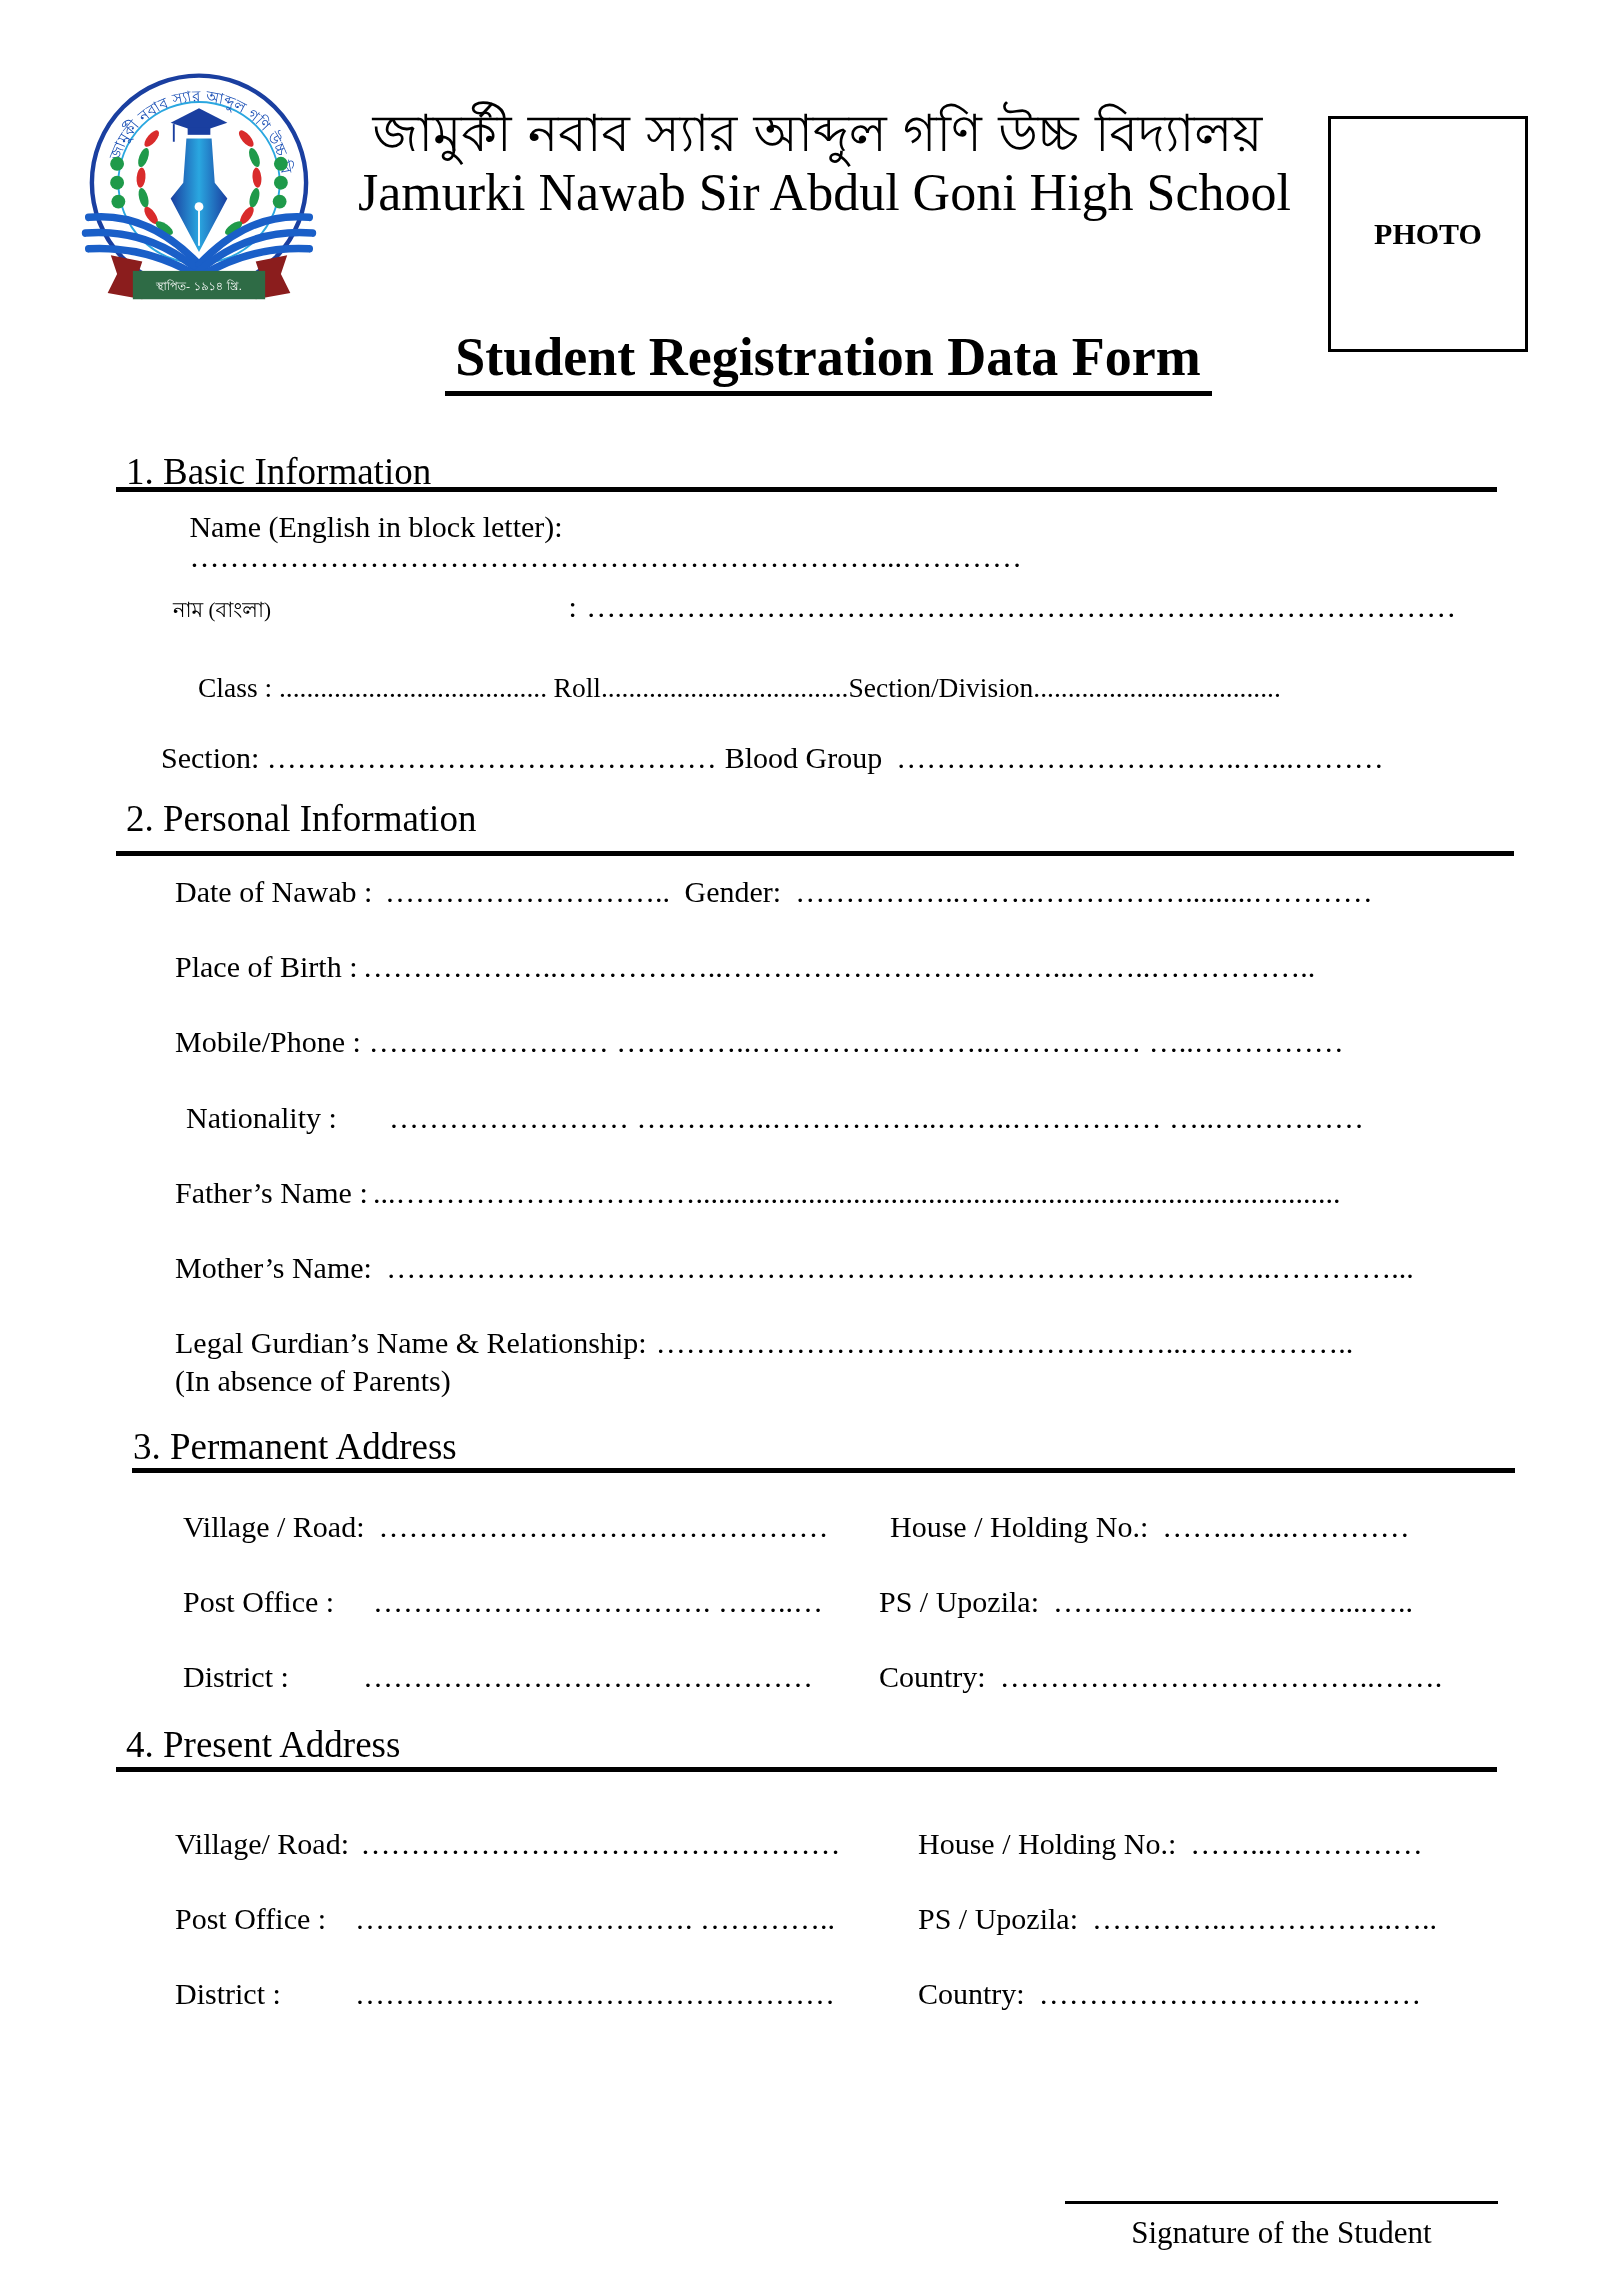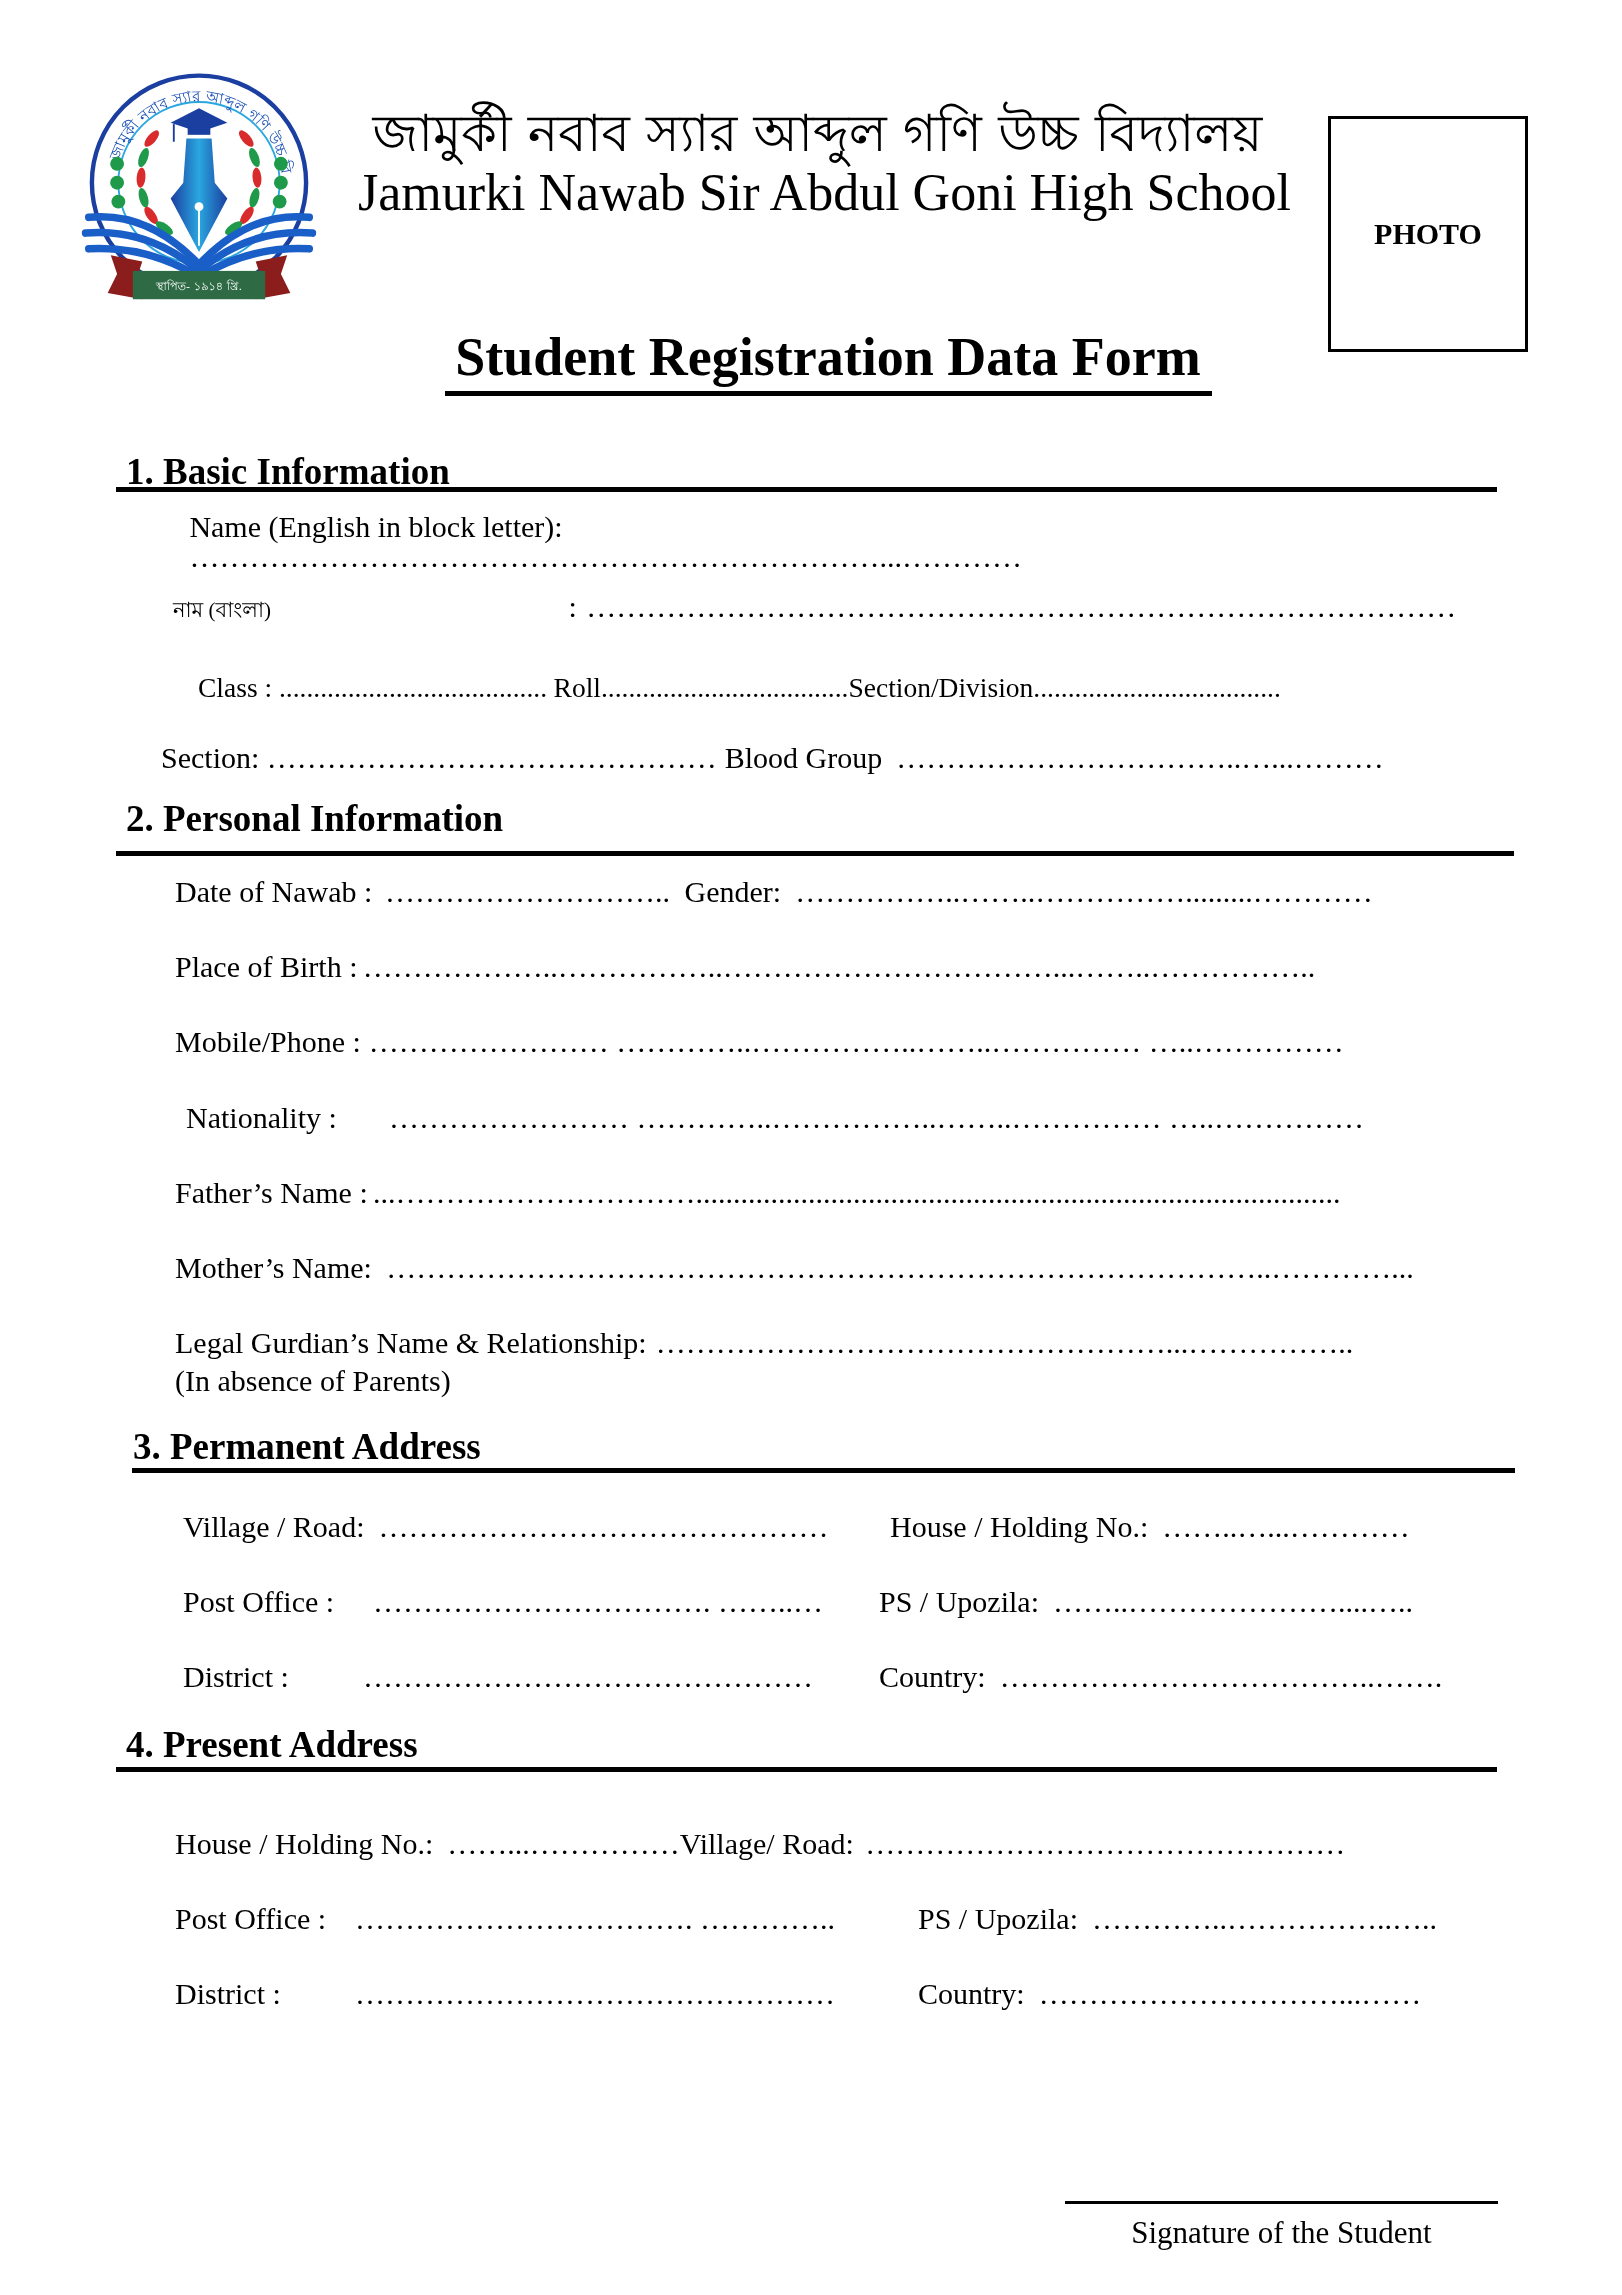--- a/index.html
+++ b/index.html
@@ -10,21 +10,21 @@
   .school-bn { left:366px; top:108px; width:903px; text-align:center;
                font-size:51px; font-family:"DejaVu Sans", sans-serif; white-space:nowrap; line-height:1; }
   .school-en { left:327px; top:167px; width:995px; text-align:center;
                font-size:52px; white-space:nowrap; line-height:1; }
   .photo-box { left:1328px; top:116px; width:194px; height:230px; border:3.9px solid #000; box-sizing:content-box;
                display:flex; align-items:center; justify-content:center; }
   .photo-box span { font-weight:bold; font-size:30px; }
   .form-title { left:442px; top:330px; width:772px; text-align:center; font-weight:bold;
                 font-size:54px; white-space:nowrap; line-height:1; }
   .title-rule { left:445px; top:391px; width:767px; height:4.6px; background:#000; }
-  .sec-head { font-weight:bold; font-size:37px; white-space:nowrap; line-height:1; }
+  .sec-head { font-weight:normal; font-size:37px; white-space:nowrap; line-height:1; }
   .rule { height:4.6px; background:#000; }
   .row { font-size:30px; white-space:nowrap; line-height:1; display:flex; align-items:baseline; }
   .sm { font-size:27.5px; }
   .sig-line { left:1065px; top:2201px; width:433px; height:2.6px; background:#000; }
   .sig-text { left:1065px; top:2215px; width:433px; text-align:center; font-size:31px; white-space:nowrap; }
 </style>
 </head>
 <body>
 
 <div class="abs logo">
@@ -217,28 +217,28 @@
   <span>
     <span>Country:</span>
     <span style="margin-left:6.5px;">………………………………..…….</span>
   </span>
 </div>
 
 <div class="abs sec-head" style="left:126px; top:1726px;">4. Present Address</div>
 <div class="abs rule" style="left:116px; top:1767px; width:1381px;"></div>
 
 <div class="abs row" style="left:175px; top:1829px;">
-  <span>
-    <span>House / Holding No.:</span>
-    <span style="margin-left:6.5px;">……...……………</span>
-  </span>
   <span style="width:743px; display:inline-block;">
     <span>Village/ Road:</span>
     <span style="margin-left:3.9px;">…………………………………………</span>
   </span>
+  <span>
+    <span>House / Holding No.:</span>
+    <span style="margin-left:6.5px;">……...……………</span>
+  </span>
 </div>
 
 <div class="abs row" style="left:175px; top:1904px;">
   <span style="width:743px; display:inline-block;">
     <span style="width:180px; display:inline-block;">Post Office     :</span><span>……………………………. …………..</span>
   </span>
   <span>
     <span>PS / Upozila:</span>
     <span style="margin-left:6.5px;">…………..……………..…..</span>
   </span>

